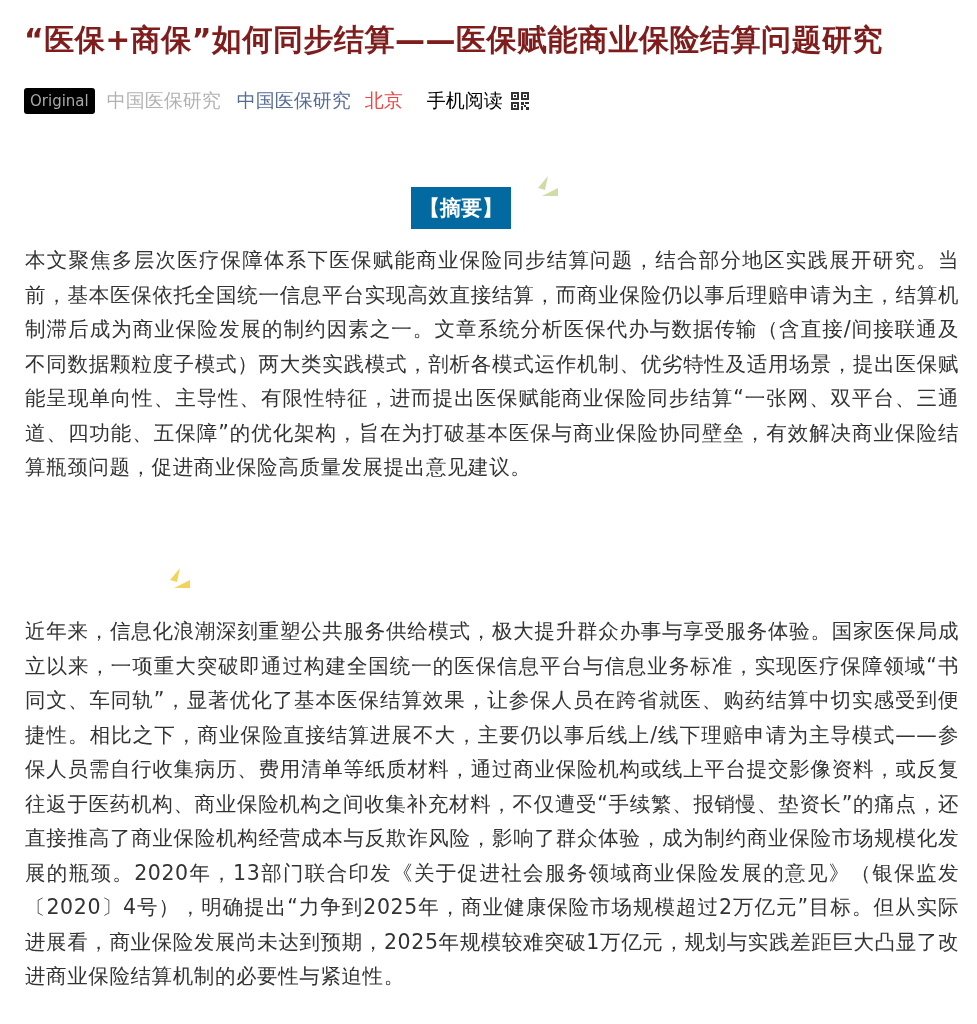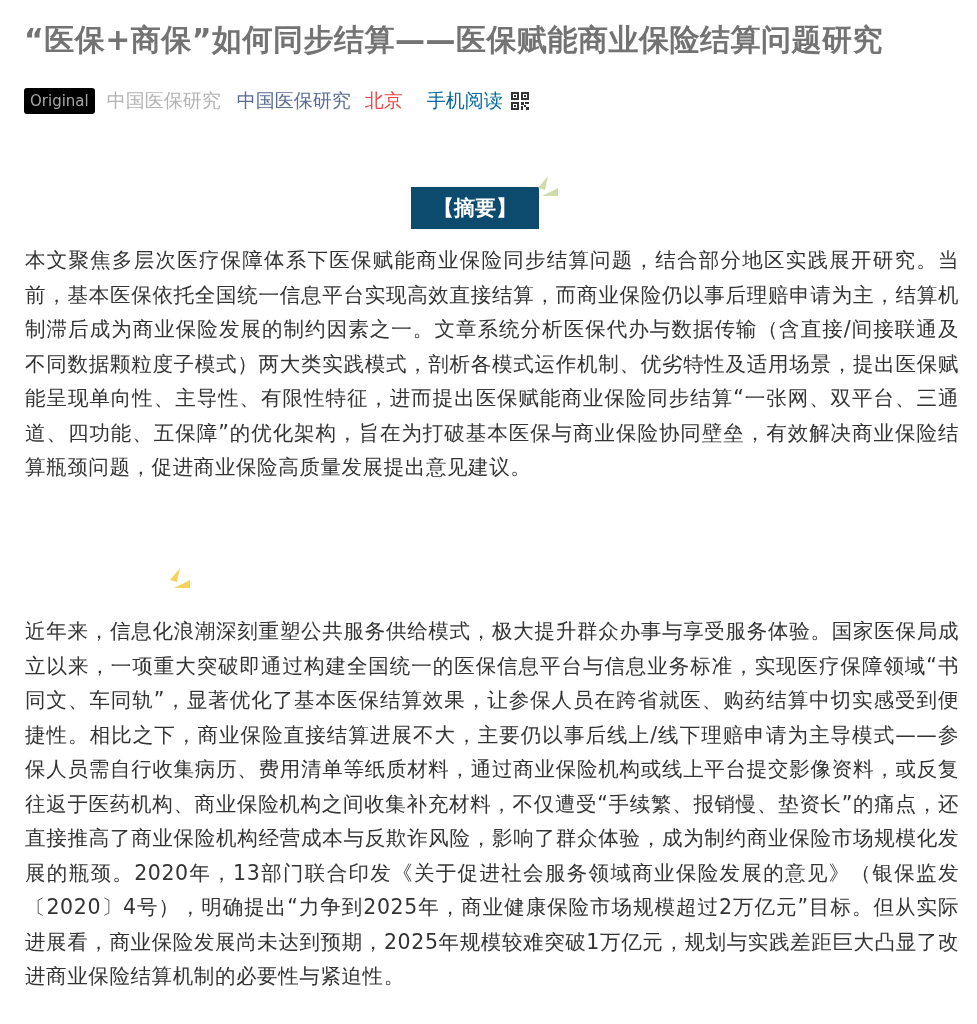--- a/index.html
+++ b/index.html
@@ -25,21 +25,21 @@
     }
     .title {
       position: absolute;
       left: 24px;
       top: 18px;
       width: 940px;
       margin: 0;
       font-size: 30px;
       line-height: 44px;
       font-weight: bold;
-      color: #737373;
+      color: #7f1d1d;
       letter-spacing: 0.5px;
       white-space: nowrap;
     }
     .meta {
       position: absolute;
       left: 24px;
       top: 86px;
       height: 30px;
       display: flex;
       align-items: center;
@@ -65,36 +65,36 @@
     }
     .meta-time {
       color: #b2b2b2;
       margin-right: 8px;
     }
     .meta-loc {
       color: #ef4444;
       margin-right: 24px;
     }
     .meta-mobile {
-      color: #0369a1;
+      color: #000000;
       margin-right: 8px;
     }
     .qr-icon {
       width: 18px;
       height: 18px;
       display: inline-block;
     }
 
     .abstract-heading {
       position: absolute;
       left: 411px;
       top: 187px;
-      width: 128px;
+      width: 100px;
       height: 42px;
-      background: #0c4a6e;
+      background: #0369a1;
       color: #ffffff;
       font-size: 21px;
       font-weight: bold;
       line-height: 42px;
       text-align: center;
     }
     .spark {
       position: absolute;
       width: 26px;
       height: 26px;

